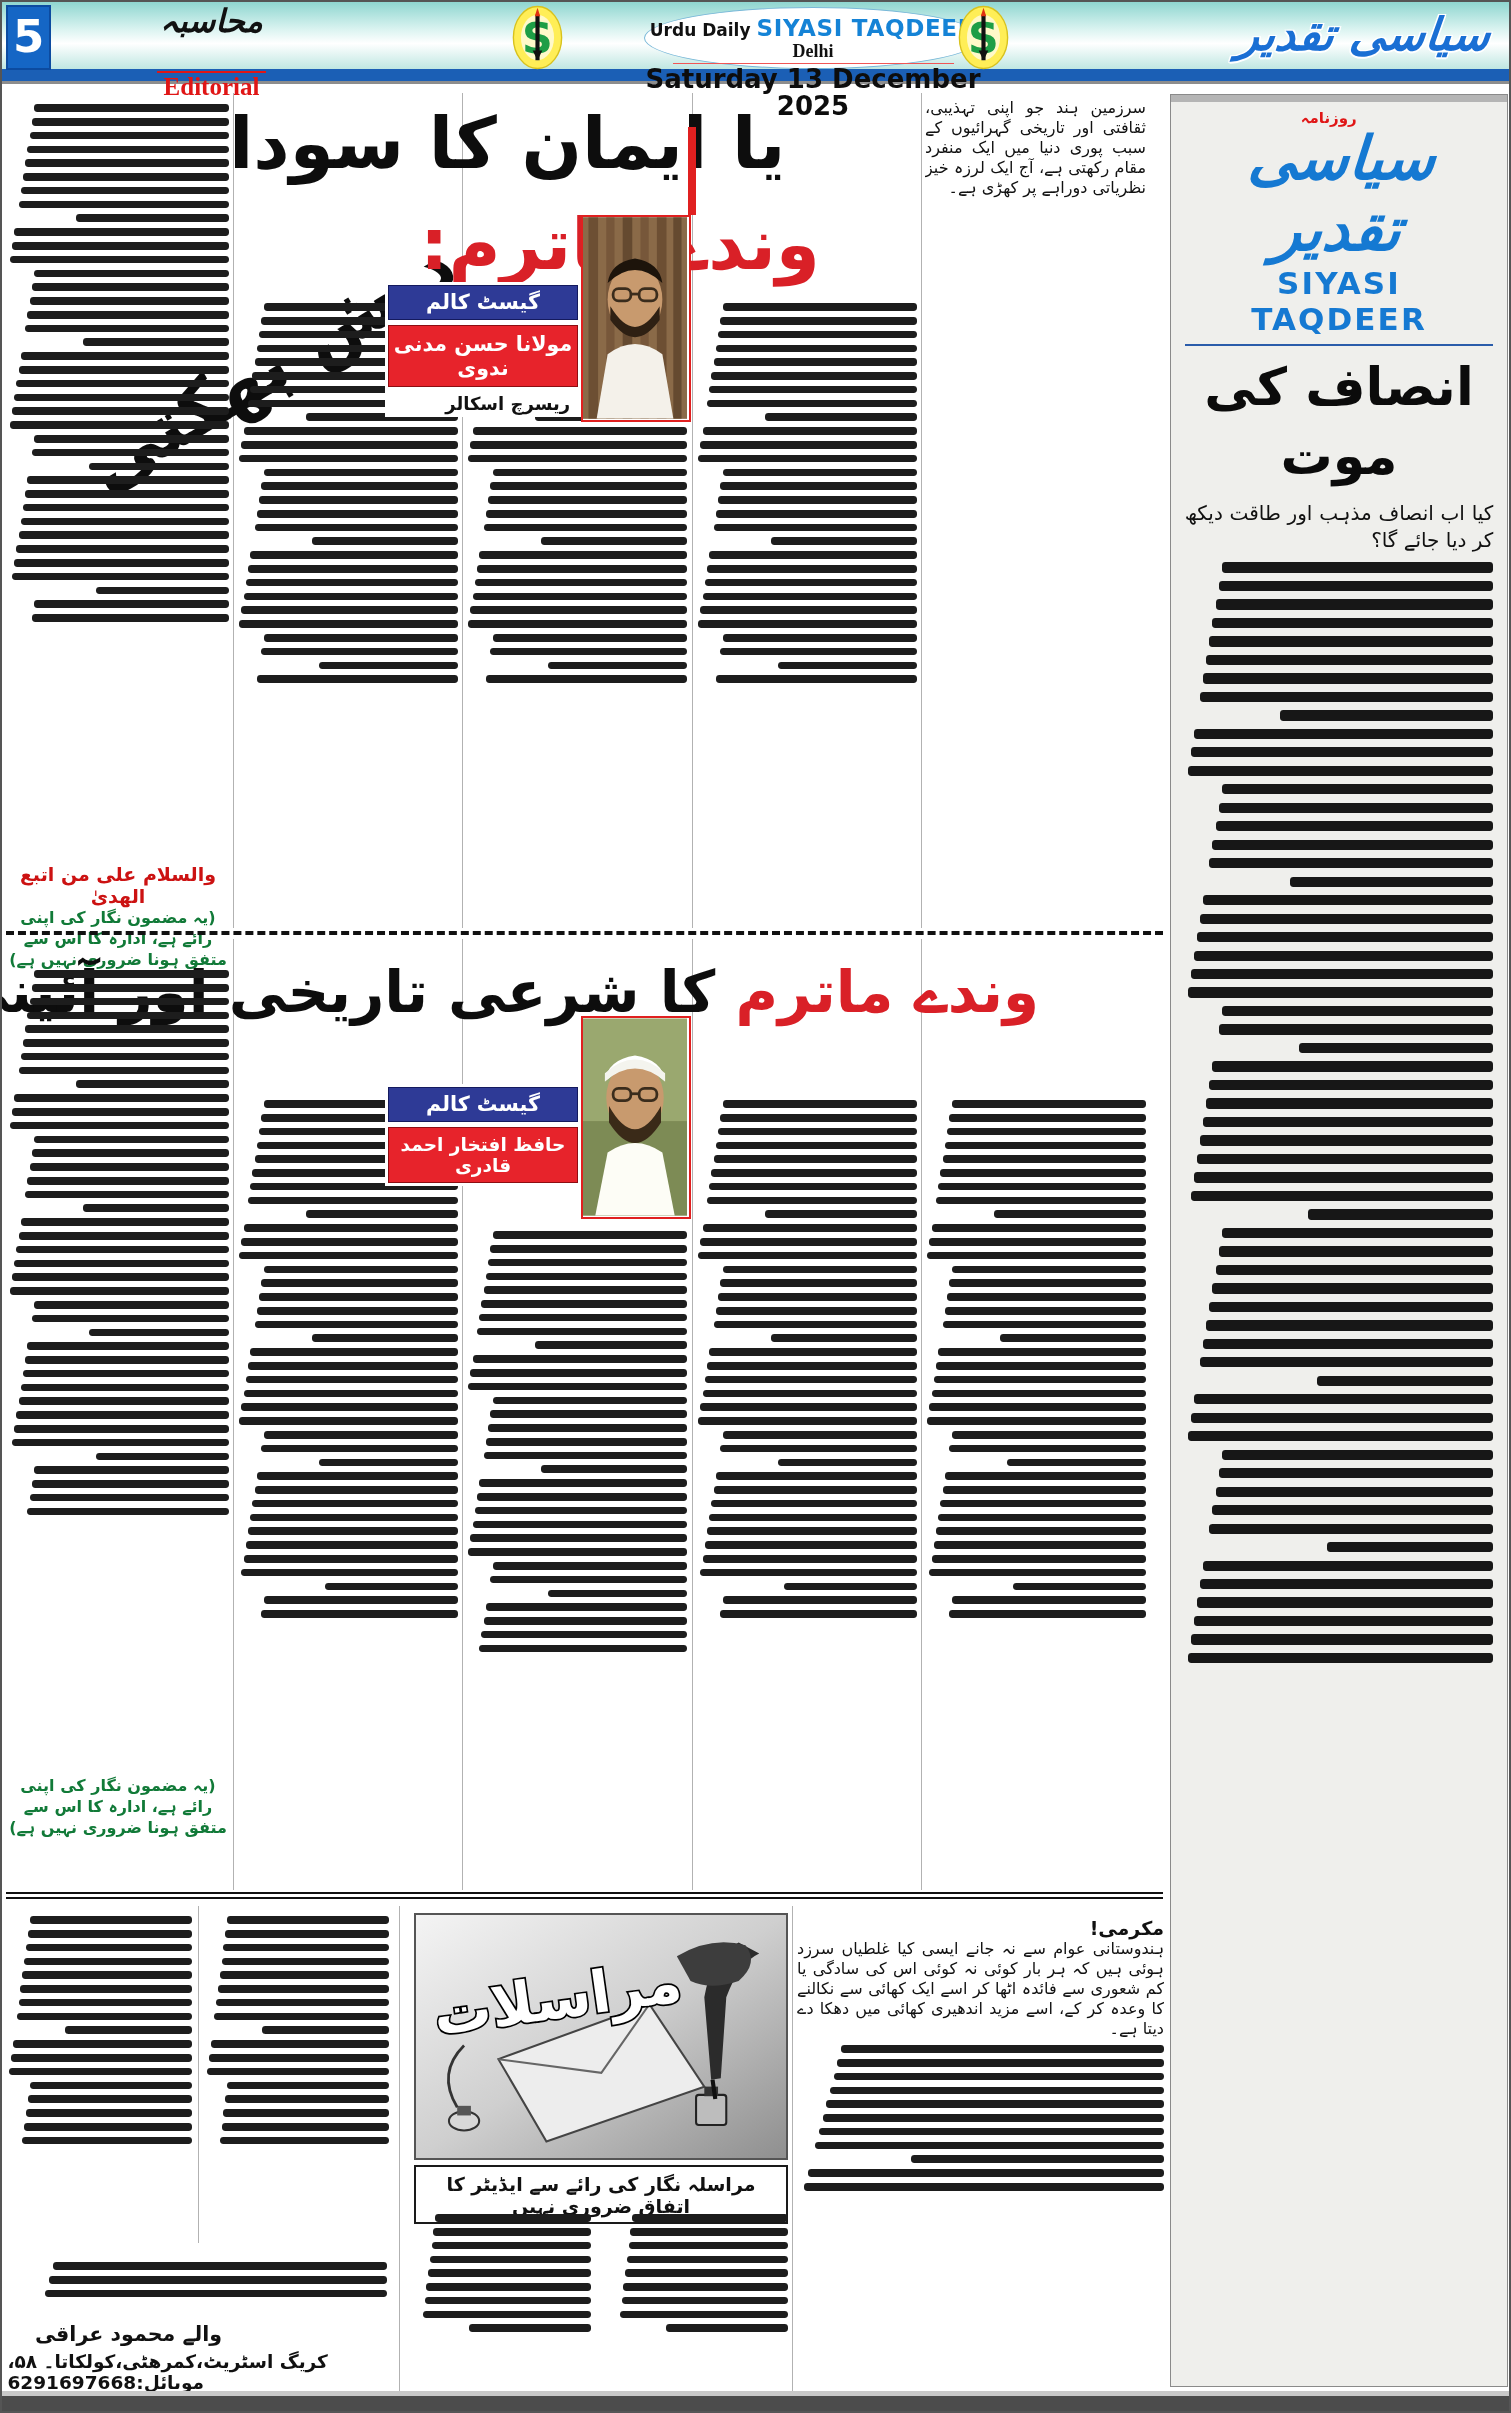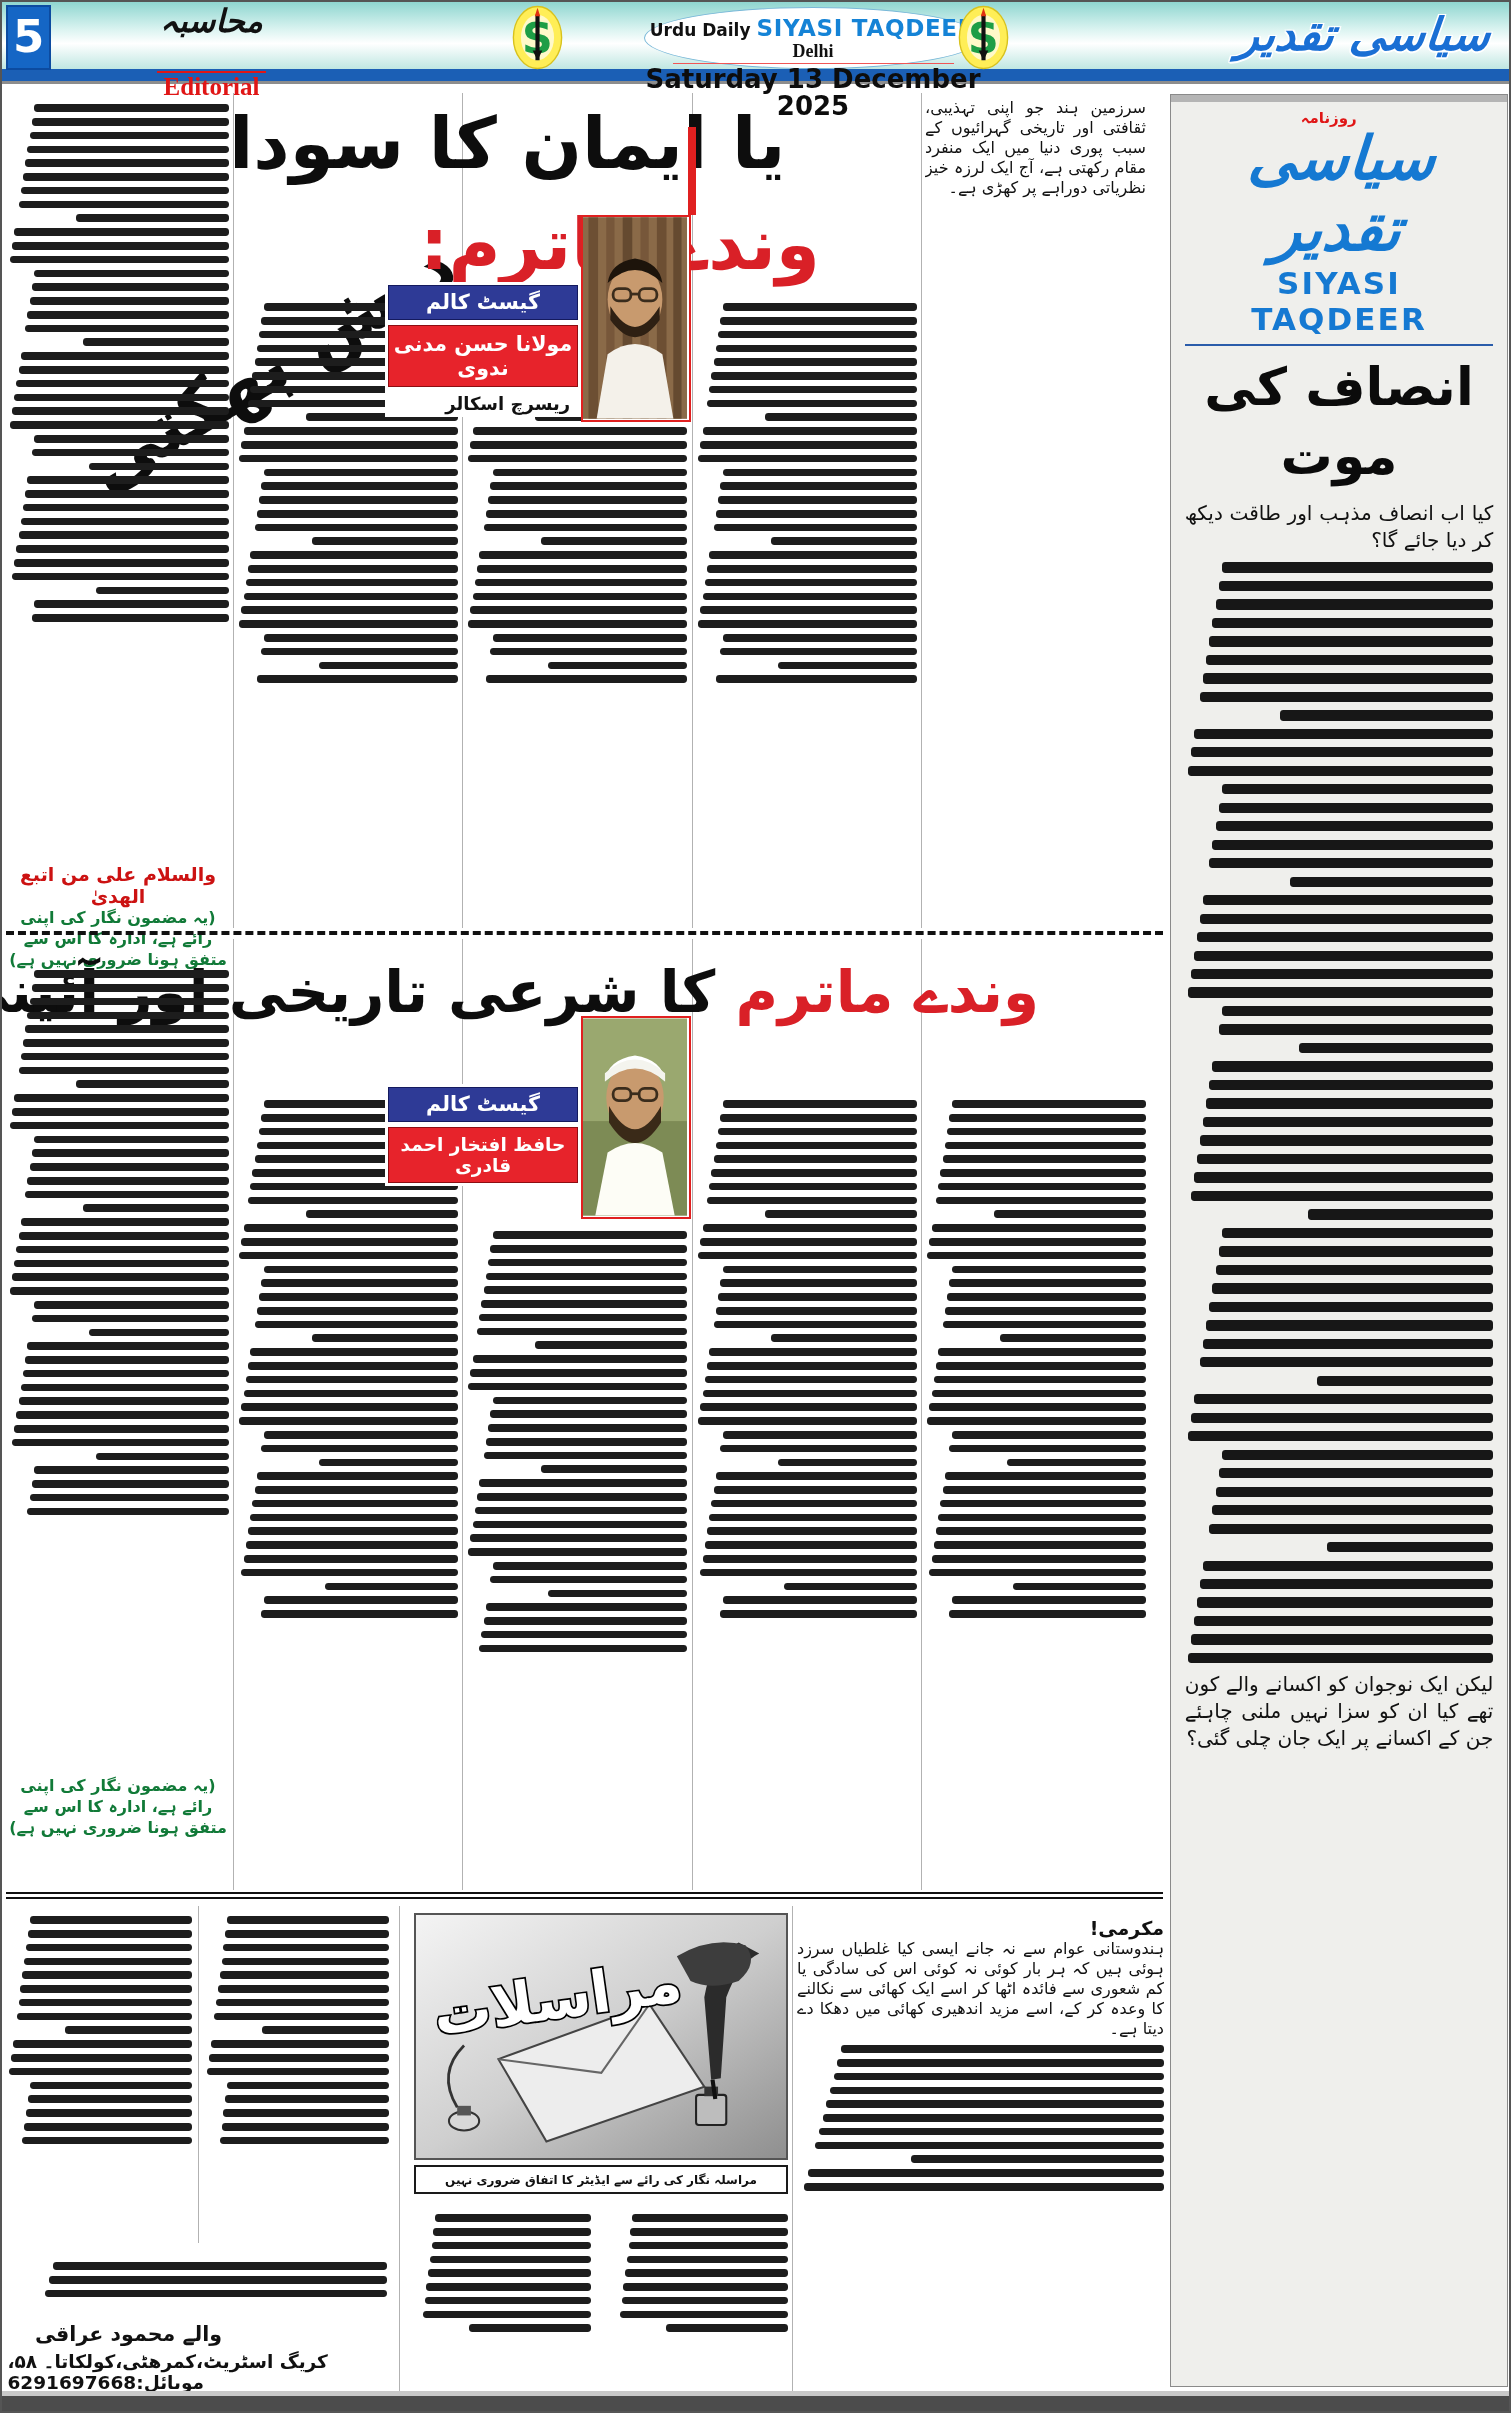--- a/index.html
+++ b/index.html
@@ -62,21 +62,21 @@
   .edit-topbar{height:6.9px;background:#b5b5b5;}
   .edit-pad{padding:5.5px 13.7px;}
   .ed-daily{color:#e01616;font-weight:bold;font-size:15px;text-align:center;direction:rtl;margin:1.4px 20.6px -4.1px 0;}
   .ed-mast-ur{color:#1579d2;font-size:60px;font-weight:bold;font-style:italic;text-align:center;
               direction:rtl;line-height:71px;transform:skewX(-4deg);}
   .ed-mast-en{color:#1579d2;font-size:31px;font-weight:bold;letter-spacing:2.1px;text-align:center;line-height:36px;}
   .ed-hr{height:2.1px;background:#2a5caa;margin:6.9px 0;}
   .ed-head{color:#0b0b0b;font-size:52px;font-weight:bold;text-align:center;direction:rtl;line-height:69px;margin:5.5px 0 9.6px;}
   
   .mbox{border:2.1px solid #555;background:linear-gradient(135deg,#f2f2f2,#c9c9c9 45%,#9a9a9a);}
-  .mcaption{border:2.1px solid #1a1a1a;background:#fff;font-weight:bold;font-size:12px;
+  .mcaption{border:2.1px solid #1a1a1a;background:#fff;font-weight:bold;font-size:19px;
             text-align:center;direction:rtl;color:#111;padding:5.5px 2.7px;}
   .let-head{font-size:30px;line-height:43px;font-weight:bold;color:#0d0d0d;text-align:center;direction:rtl;}
   .let-salut{font-weight:bold;font-size:19px;color:#111;text-align:right;direction:rtl;}
   .sig-name{font-weight:bold;font-size:20.6px;color:#111;direction:rtl;text-align:left;padding-left:27.5px;}
   .sig-addr{font-weight:bold;font-size:18.5px;color:#111;direction:rtl;text-align:left;}
   .footer1{left:0;top:2389px;width:1511px;height:5.5px;background:#c9c9c9;}
   .footer2{left:0;top:2394px;width:1511px;height:17px;background:#4c4c4c;}
 </style>
 </head>
 <body>
@@ -188,21 +188,20 @@
           <span class="sim-line" style="width:91%"></span>
           <span class="sim-line" style="width:92%"></span>
           <span class="sim-line" style="width:54%"></span>
           <span class="sim-line" style="width:94%"></span>
           <span class="sim-line" style="width:95%"></span>
           <span class="sim-line" style="width:96%"></span>
           <span class="sim-line" style="width:97%"></span>
           <span class="sim-line" style="width:98%"></span>
           <span class="sim-line" style="width:99%"></span>
         </div>
-      <div class="lead lead-e urdu">لیکن ایک نوجوان کو اکسانے والے کون تھے کیا ان کو سزا نہیں ملنی چاہئے جن کے اکسانے پر ایک جان چلی گئی؟</div>
     </div>
   </div>
 
   <div class="abs vrule" style="left:231px;top:91px;height:835px"></div>
   <div class="abs vrule" style="left:460px;top:91px;height:835px"></div>
   <div class="abs vrule" style="left:690px;top:91px;height:835px"></div>
   <div class="abs vrule" style="left:919px;top:91px;height:835px"></div>
 
   <div class="abs" style="left:227px;top:82px;width:694px;height:206px">
     <span class="h1-rot urdu">دیش بھکتی</span>

